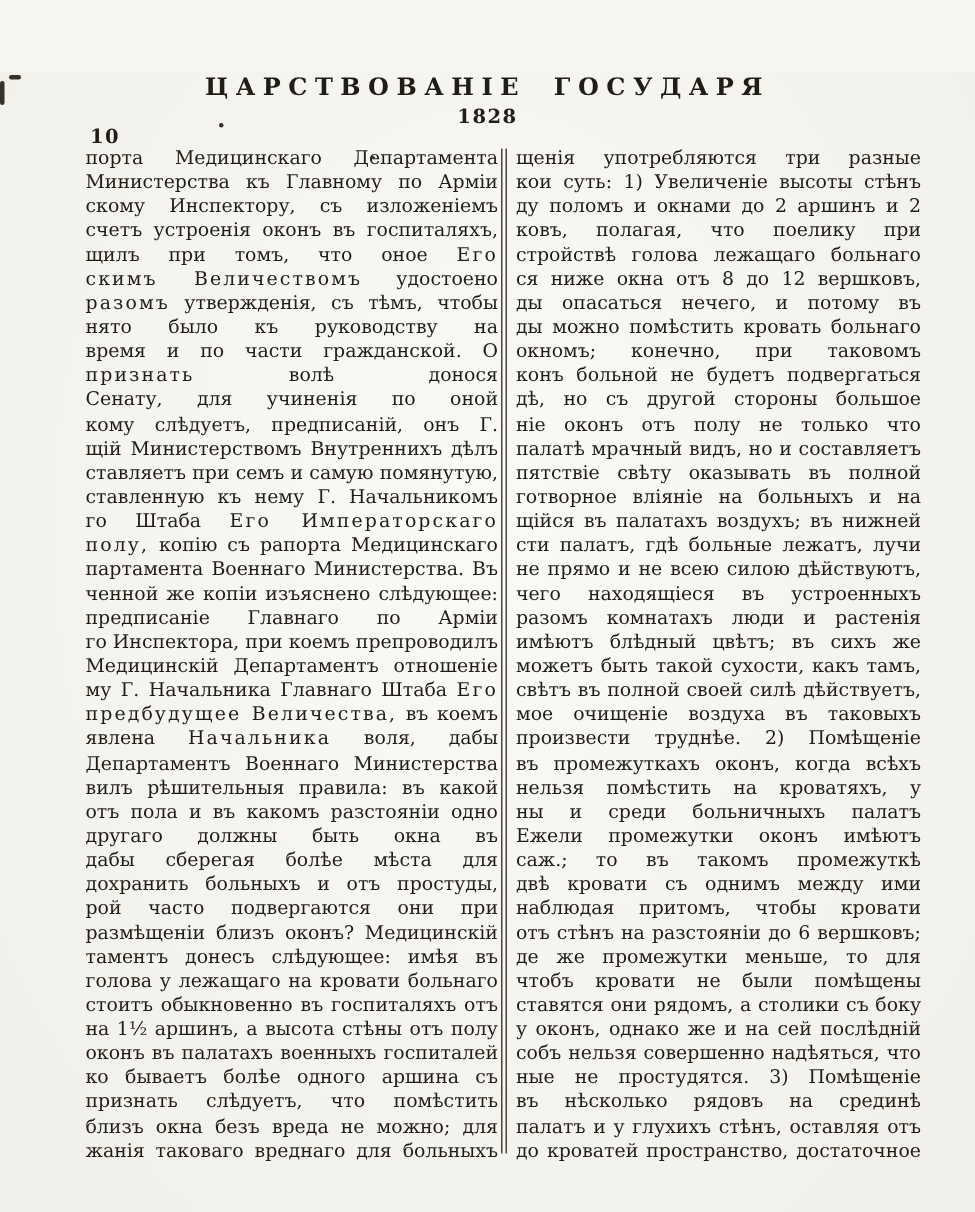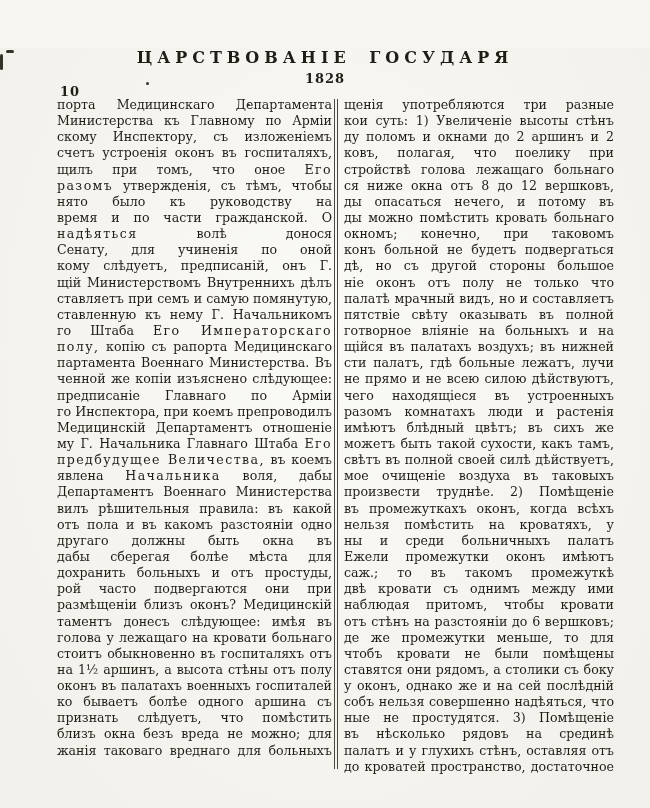--- a/index.html
+++ b/index.html
@@ -77,24 +77,25 @@
   <div class="header-title">ЦАРСТВОВАНІЕ ГОСУДАРЯ</div>
   <div class="header-year">1828</div>
 
   <div class="columns">
     <div class="col col-left" id="col-left">
         <div class="line">порта Медицинскаго Департамента Военнаго</div>
         <div class="line">Министерства къ Главному по Арміи Медицин-</div>
         <div class="line">скому Инспектору, съ изложеніемъ мнѣнія на</div>
         <div class="line">счетъ устроенія оконъ въ госпиталяхъ, сооб-</div>
         <div class="line">щилъ при томъ, что оное <span class="spaced">Его Император-</span></div>
+        <div class="line"><span class="spaced">скимъ Величествомъ</span> удостоено </div>
         <div class="line"><span class="spaced">разомъ</span> утвержденія, съ тѣмъ, чтобы при-</div>
         <div class="line">нято было къ руководству на предбудущее</div>
         <div class="line">время и по части гражданской. О таковой </div>
-        <div class="line"><span class="spaced">надѣяться</span> волѣ донося Правительствующему</div>
+        <div class="line"><span class="spaced">признать</span> волѣ донося Правительствующему</div>
         <div class="line">Сенату, для учиненія по оной надлежащихъ,</div>
         <div class="line">кому слѣдуетъ, предписаній, онъ Г. Управляю-</div>
         <div class="line">щій Министерствомъ Внутреннихъ дѣлъ пред-</div>
         <div class="line">ставляетъ при семъ и самую помянутую, до-</div>
         <div class="line">ставленную къ нему Г. Начальникомъ Главна-</div>
         <div class="line">го Штаба <span class="spaced">Его Императорскаго Величе-</span></div>
         <div class="line"><span class="spaced">полу,</span> копію съ рапорта Медицинскаго Де-</div>
         <div class="line">партамента Военнаго Министерства. Въ озна-</div>
         <div class="line">ченной же копіи изъяснено слѣдующее: На</div>
         <div class="line">предписаніе Главнаго по Арміи Медицинска-</div>

